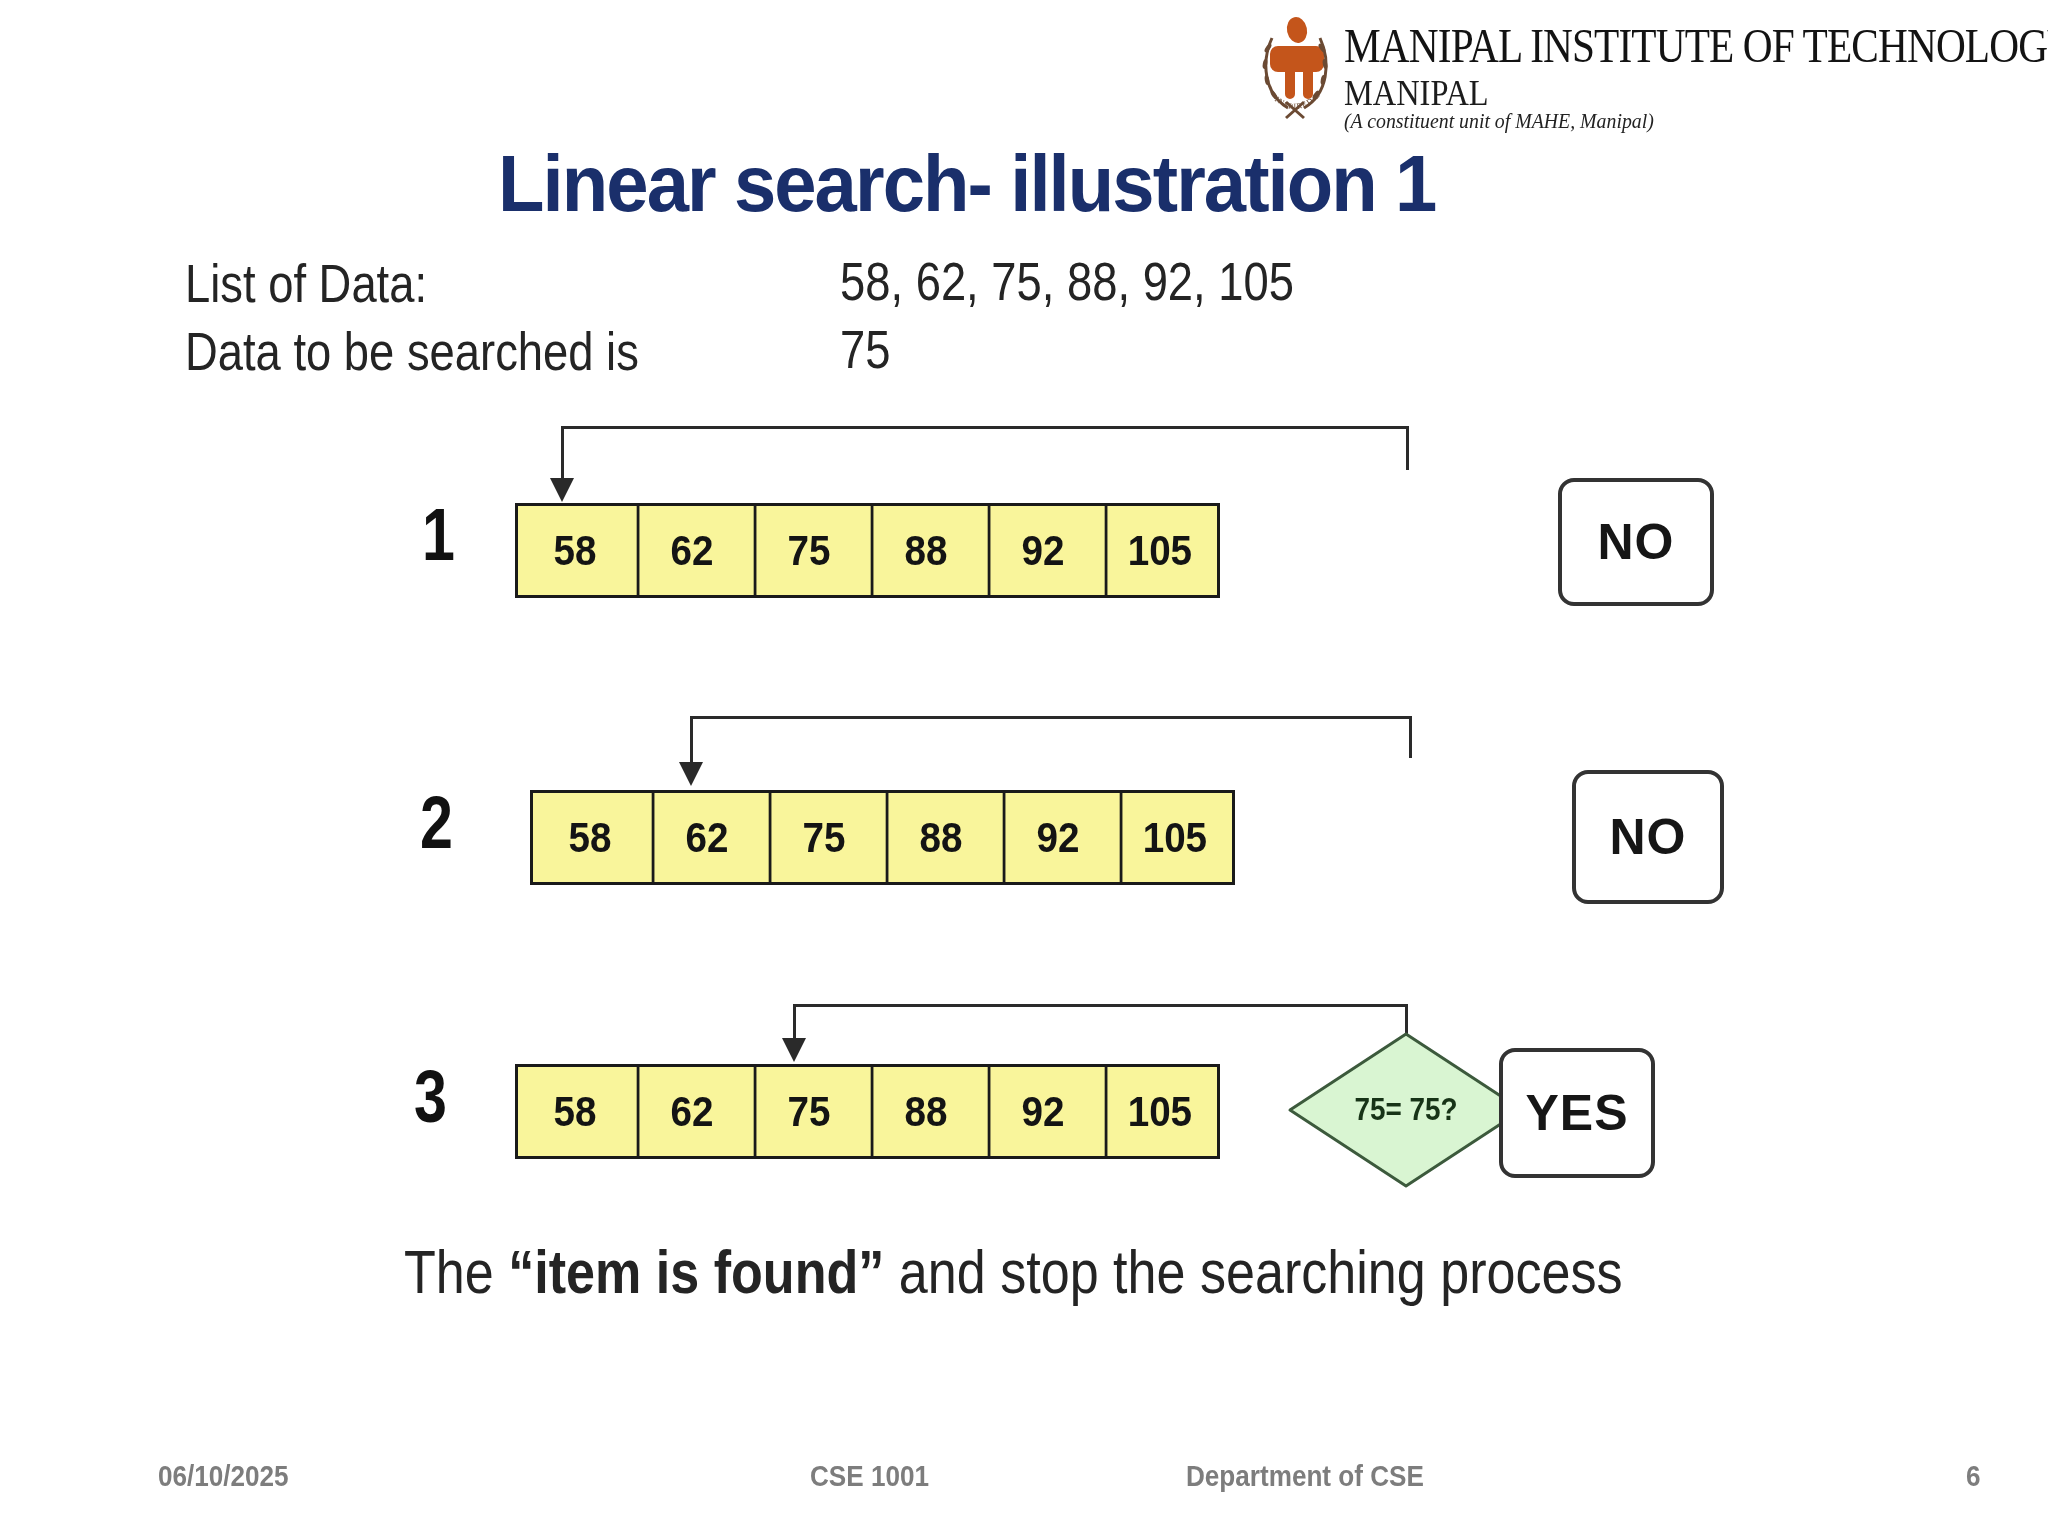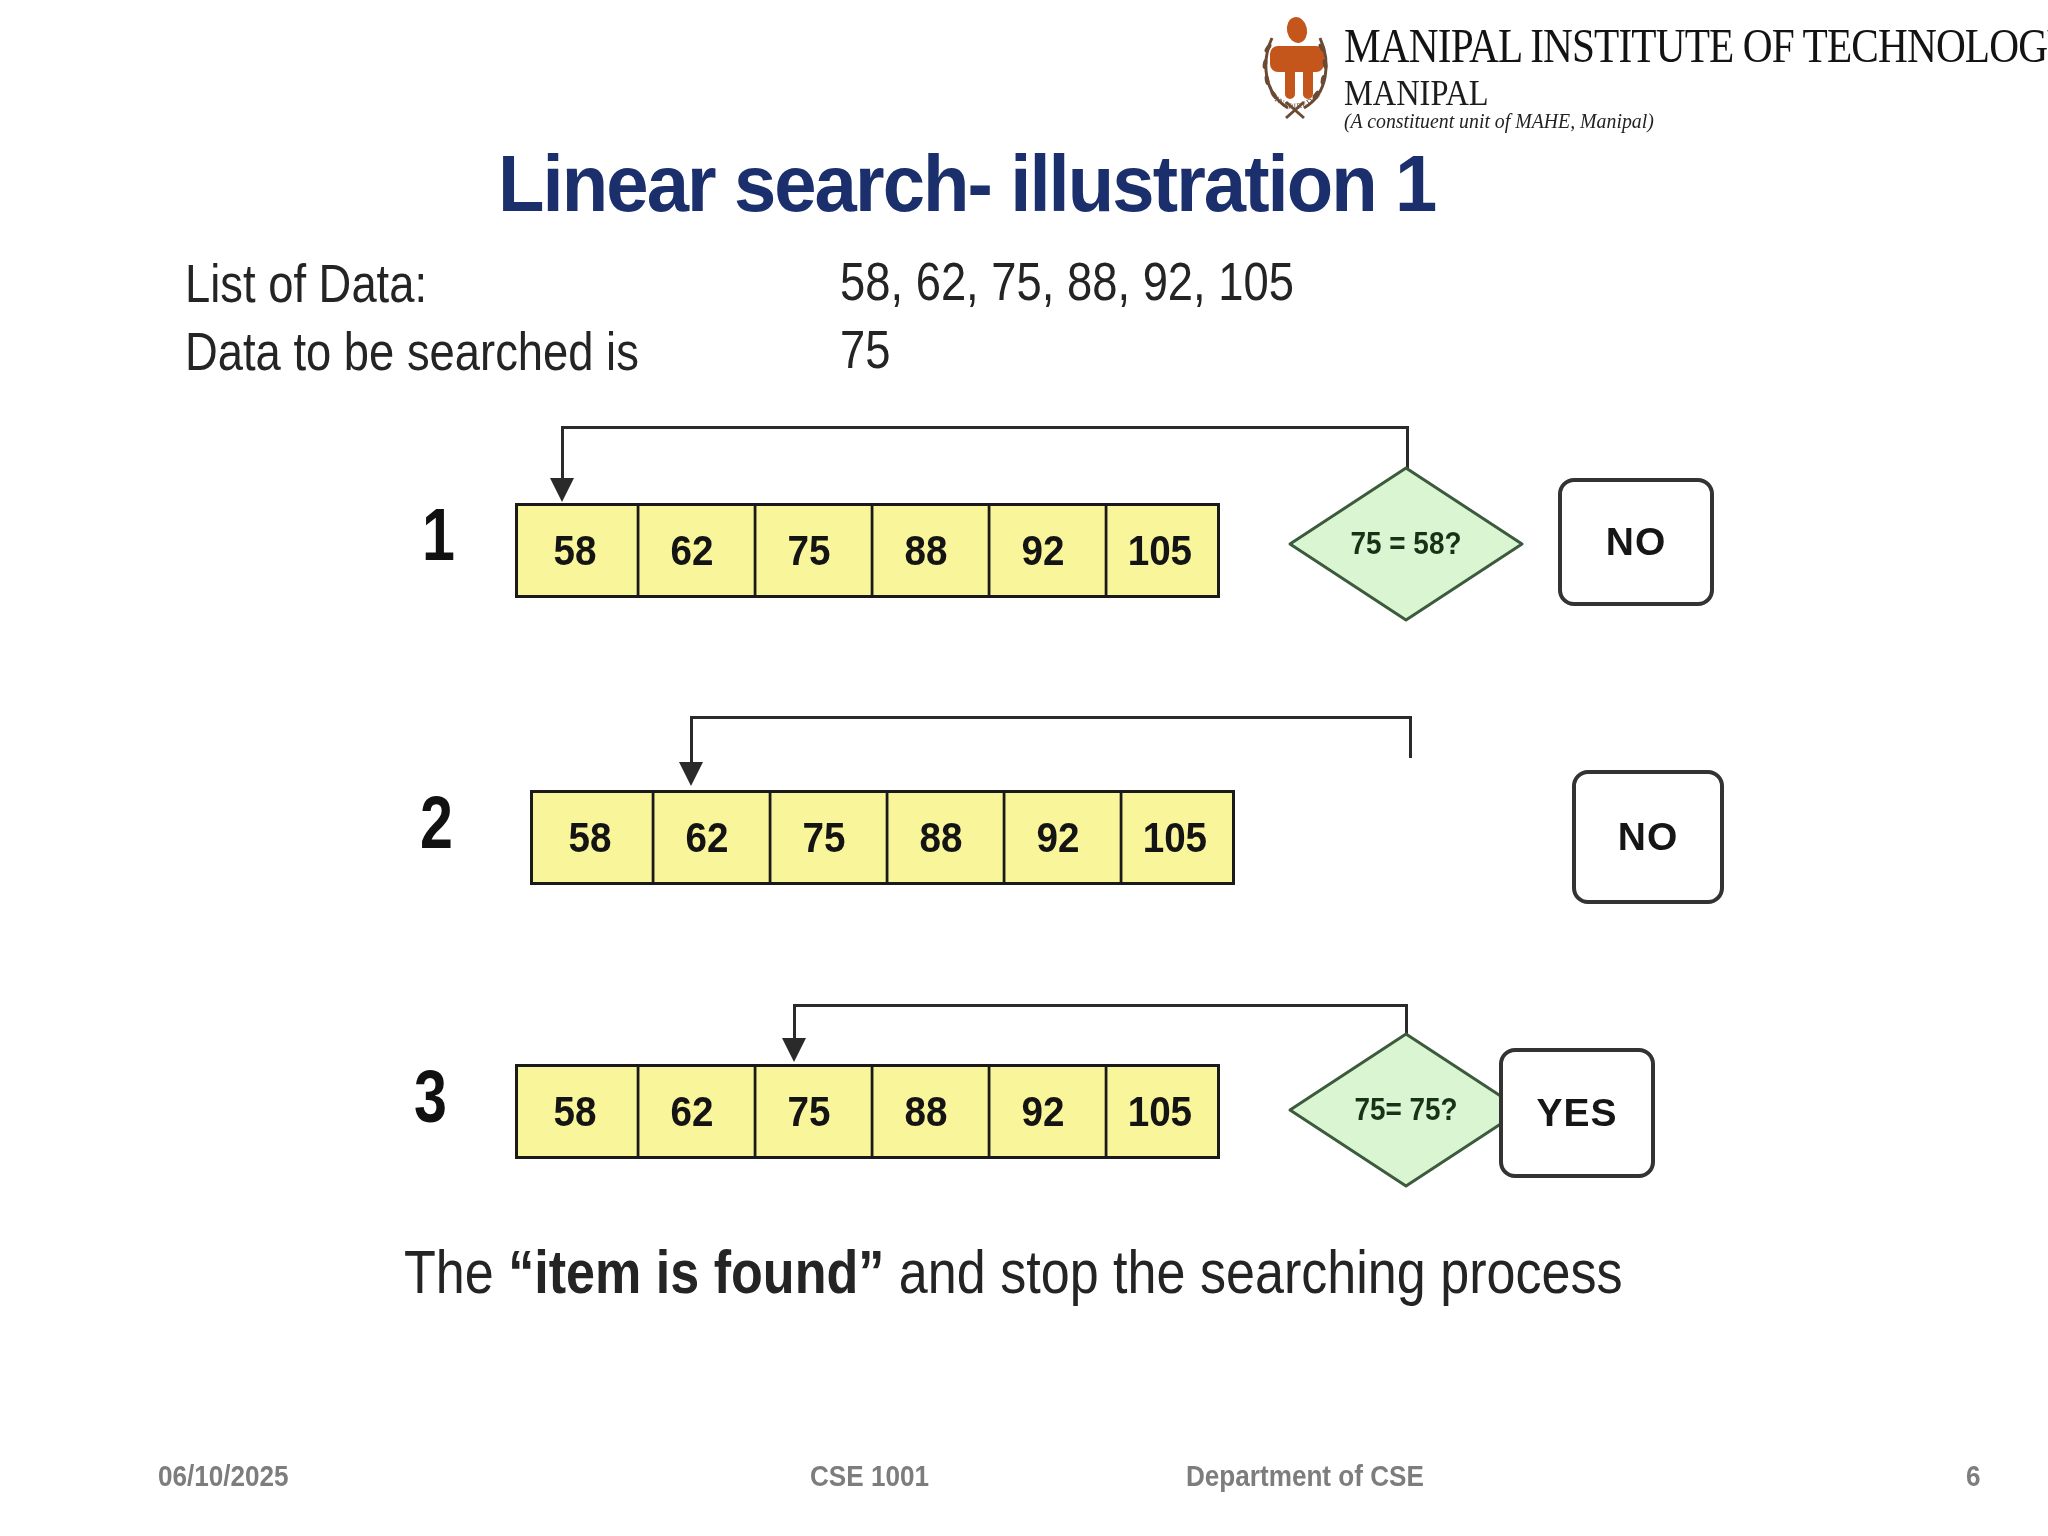--- a/index.html
+++ b/index.html
@@ -83,21 +83,21 @@
     font-size:31px;font-weight:bold;color:#173317;white-space:nowrap;
     transform:scaleX(.9);
   }
   .d1{left:1286px;top:464px;}
   .d2{left:1290px;top:753px;}
   .d3{left:1286px;top:1030px;}
   
   .result{
     position:absolute;background:#ffffff;border:4px solid #333;border-radius:16px;
     display:flex;align-items:center;justify-content:center;
-    font-size:39px;font-weight:bold;color:#161616;letter-spacing:1px;text-align:right;
+    font-size:50px;font-weight:bold;color:#161616;letter-spacing:1px;text-align:right;
   }
   .b1{left:1558px;top:478px;width:148px;height:120px;}
   .b2{left:1572px;top:770px;width:144px;height:126px;}
   .b3{left:1499px;top:1048px;width:148px;height:122px;}
   
   .conclusion{
     position:absolute;left:404px;top:1236px;font-size:62px;color:#242424;white-space:nowrap;
     transform:scaleX(.84);transform-origin:0 0;
   }
   .conclusion .emph{font-weight:bold;}
@@ -150,26 +150,20 @@
   <div class="arrowhead c1ah"></div>
   <div class="vline c1vr"></div>
   <div class="array a1">
     <div class="cell">58</div>
     <div class="cell">62</div>
     <div class="cell">75</div>
     <div class="cell">88</div>
     <div class="cell">92</div>
     <div class="cell">105</div>
   </div>
-  <div class="diamond d1">
-    <svg width="240" height="160" viewBox="0 0 240 160">
-      <polygon points="120,4 236,80 120,156 4,80" fill="#d9f5d2" stroke="#3c5a3c" stroke-width="3" stroke-linejoin="round"></polygon>
-    </svg>
-    <div class="dtext">75 = 58?</div>
-  </div>
   <div class="result b1">NO</div>
 
   <div class="stepnum n2">2</div>
   <div class="hline c2h"></div>
   <div class="vline c2vl"></div>
   <div class="arrowhead c2ah"></div>
   <div class="vline c2vr"></div>
   <div class="array a2">
     <div class="cell">58</div>
     <div class="cell">62</div>

